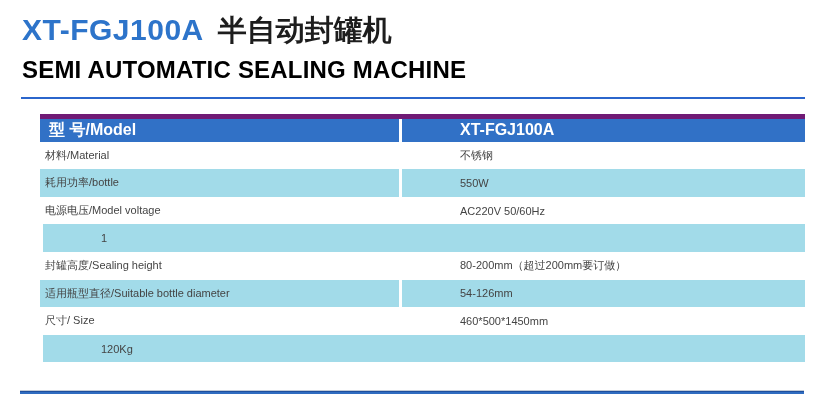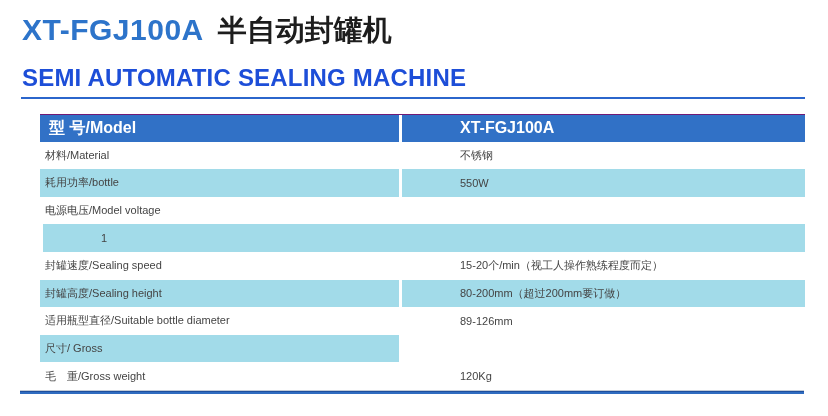--- a/index.html
+++ b/index.html
@@ -23,22 +23,22 @@
   .title-line1 { white-space: nowrap; line-height: 36px; }
   .model-code {
     font-size: 30px; font-weight: 700; color: var(--title-blue);
     letter-spacing: 0.5px;
   }
   .title-zh {
     font-size: 29px; font-weight: 700; color: #1d1d1d;
     margin-left: 14px;
   }
   .subtitle-en {
-    margin-top: 11px;
-    font-size: 24px; font-weight: 700; color: #1d4ed8;
+    margin-top: 3px;
+    font-size: 24px; font-weight: 700; color: #000000;
     letter-spacing: 0.2px; white-space: nowrap;
   }
 
   
   .rule-top {
     position: absolute; left: 21px; top: 97px;
     width: 784px; height: 2px;
     background: var(--rule-top-blue);
   }
   .rule-bottom {
@@ -65,21 +65,21 @@
   }
   .col-gap { width: 3px; height: 100%; background: transparent; }
   .cell-value {
     flex: 1; height: 100%;
     display: flex; align-items: center;
     padding-left: 58px;
     white-space: nowrap;
   }
   .row-header {
     color: #ffffff; font-weight: 700; font-size: 16px;
-    border-top: 1px solid #701a75;
+    border-top: 5px solid #701a75;
   }
   .row-header .cell-label,
   .row-header .cell-value { background: var(--header-blue); }
   .row-header .cell-label { padding-left: 9px; }
   .row-header .col-gap { background: #ffffff; }
   .row-body:nth-child(odd) .cell-label,
   .row-body:nth-child(odd) .cell-value { background: var(--row-cyan); }
   .row-body:nth-child(odd) .col-gap { background: #ffffff; }
 </style>
 </head>
@@ -109,46 +109,42 @@
       <div class="cell-value">不锈钢</div>
     </div>
     <div class="row row-body">
       <div class="cell-label">耗用功率/bottle</div>
       <div class="col-gap"></div>
       <div class="cell-value">550W</div>
     </div>
     <div class="row row-body">
       <div class="cell-label">电源电压/Model voltage</div>
       <div class="col-gap"></div>
+      <div class="cell-value">AC220V 50/60Hz</div>
     </div>
     <div class="row row-body">
       <div class="col-gap"></div>
       <div class="cell-value">1</div>
-    </div>
-    <div class="row row-body">
-      <div class="cell-label">封罐速度/Sealing speed</div>
-      <div class="col-gap"></div>
-      <div class="cell-value">15-20个/min（视工人操作熟练程度而定）</div>
     </div>
     <div class="row row-body">
       <div class="cell-label">封罐高度/Sealing height</div>
       <div class="col-gap"></div>
       <div class="cell-value">80-200mm（超过200mm要订做）</div>
     </div>
     <div class="row row-body">
       <div class="cell-label">适用瓶型直径/Suitable bottle diameter</div>
       <div class="col-gap"></div>
-      <div class="cell-value">89-126mm</div>
+      <div class="cell-value">54-126mm</div>
     </div>
     <div class="row row-body">
-      <div class="cell-label">尺寸/ Gross</div>
+      <div class="cell-label">尺寸/ Size</div>
       <div class="col-gap"></div>
+      <div class="cell-value">460*500*1450mm</div>
     </div>
     <div class="row row-body">
-      <div class="cell-label">毛　重/Gross weight</div>
       <div class="col-gap"></div>
       <div class="cell-value">120Kg</div>
     </div>
   </div>
 
   <div class="rule-bottom"></div>
 
 </div>
 
 </body></html>

